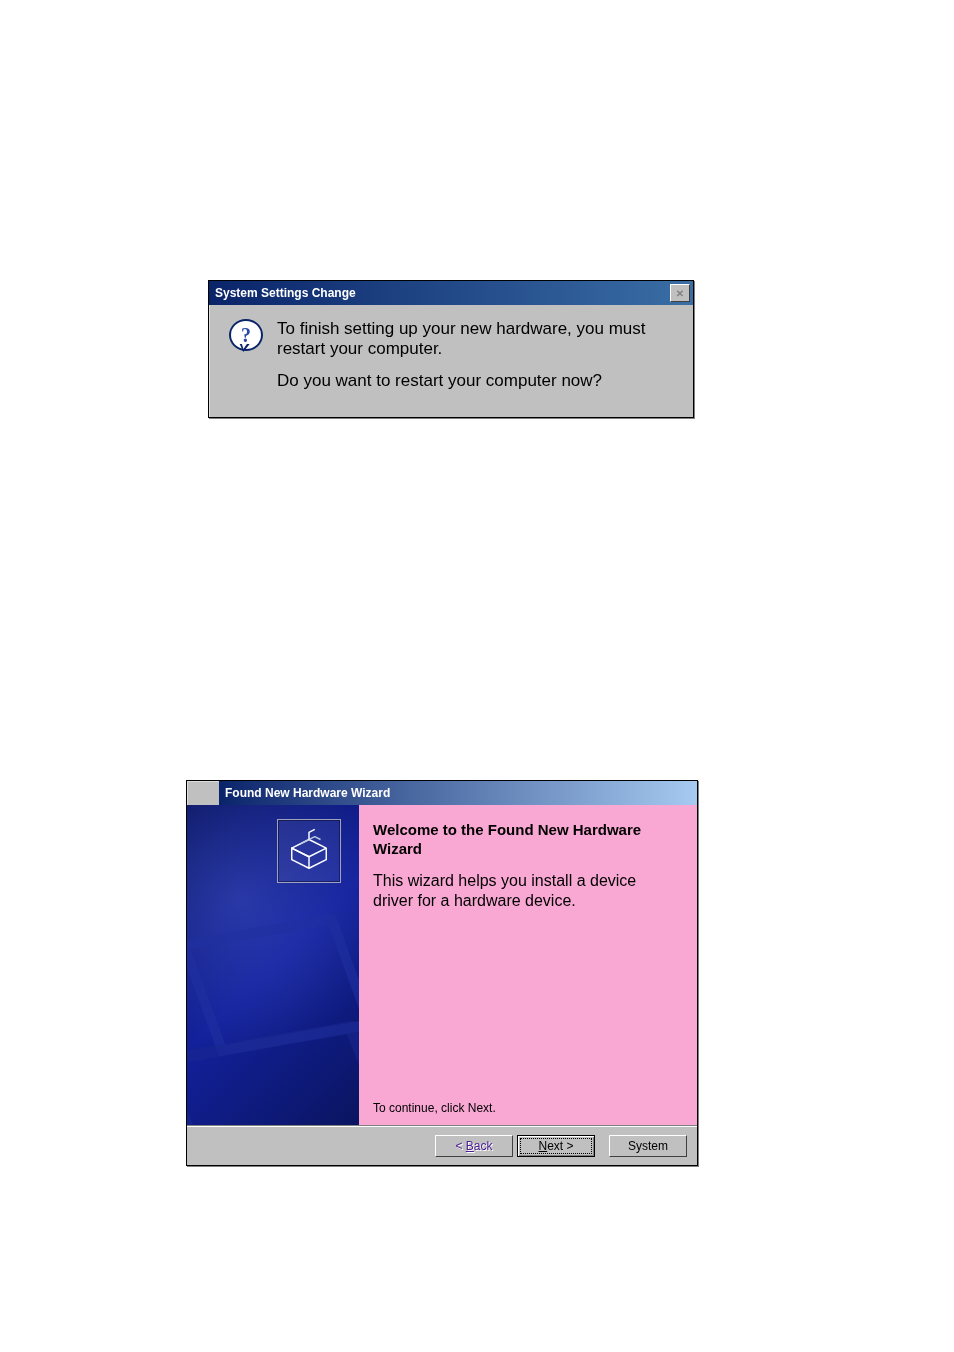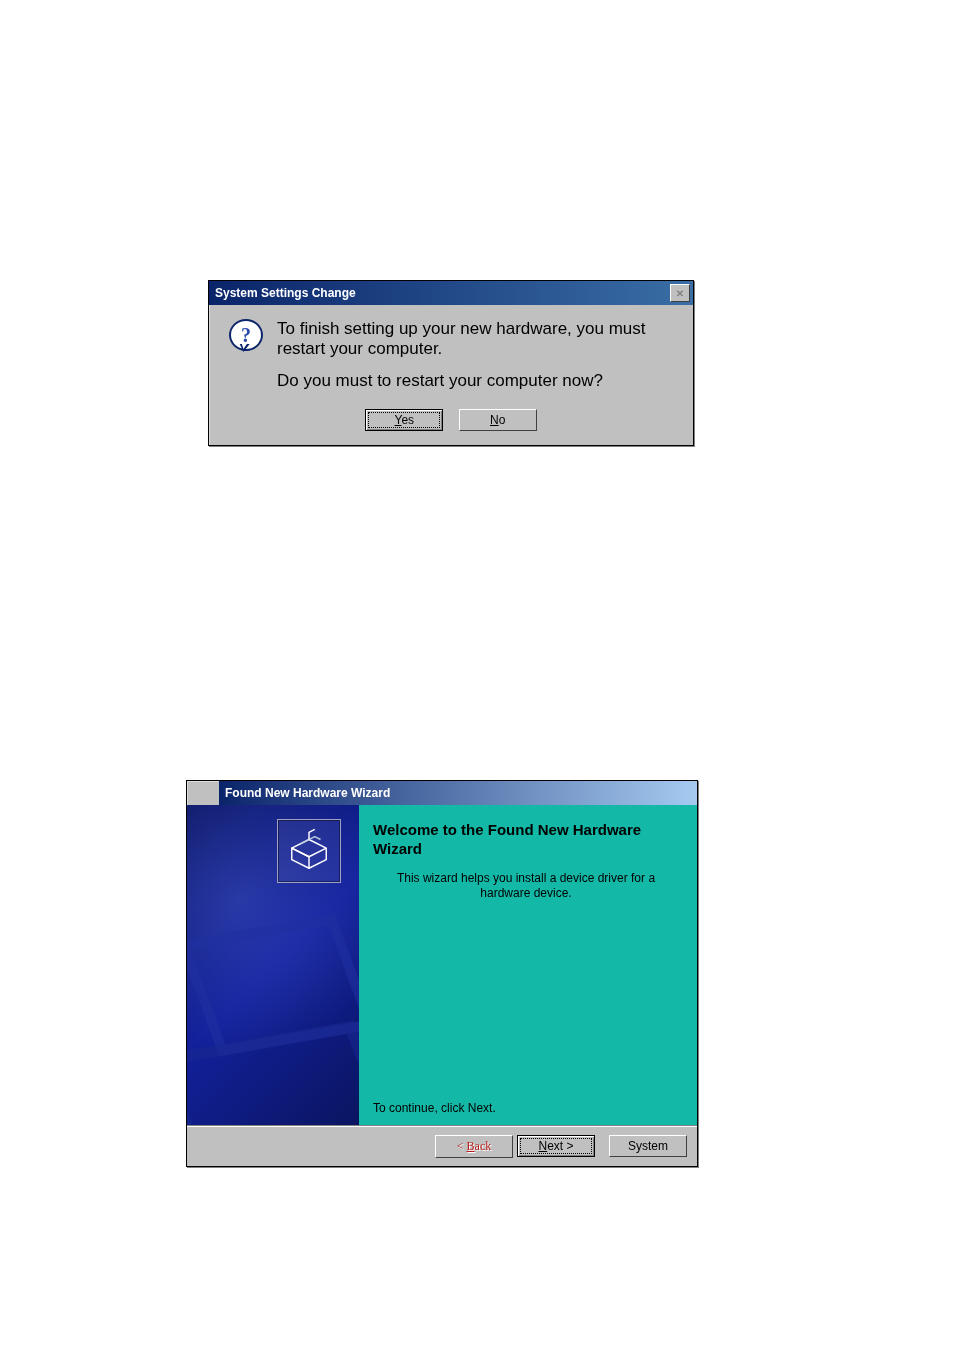--- a/index.html
+++ b/index.html
@@ -144,41 +144,40 @@
     color:#000;
     box-sizing: border-box;
   }
   .win-btn.default {
     border: 1px solid #000;
     box-shadow: inset 1px 1px 0 #fff, inset -1px -1px 0 #808080;
     outline: 1px dotted #000;
     outline-offset: -4px;
   }
   .win-btn.disabled {
-    color: #b91c1c;
+    color: #4c1d95;
     text-shadow: 1px 1px 0 #fff;
-    font-family: Liberation Serif, serif;
   }
   
   .u { text-decoration: underline; }
 
   
   .dlg2 {
     position: absolute;
     left: 186px;
     top: 780px;
     width: 512px;
     box-sizing: border-box;
   }
   .dlg2 .titlebar {
     background: linear-gradient(to right, #0a246a, #a6caf0);
     margin-left: 32px;
   }
   .wizard-body {
-    background: #14b8a6;
+    background: #f9a8d4;
     display: flex;
     height: 320px;
     border-bottom: 1px solid #808080;
   }
   .wizard-side {
     width: 172px;
     flex: 0 0 172px;
     background: #0c1b7a;
     position: relative;
     overflow: hidden;
@@ -229,24 +228,23 @@
     flex-direction: column;
   }
   .wizard-title {
     font-family: Verdana, Tahoma, sans-serif;
     font-weight: bold;
     font-size: 15px;
     margin: 0 0 12px 0;
     line-height: 1.25;
   }
   .wizard-desc {
-    font-size: 12px;
+    font-size: 16px;
     line-height: 1.3;
     margin-bottom: auto;
-    text-align: center;
   }
   .wizard-continue {
     font-size: 12px;
     margin-top: 14px;
   }
   .wizard-footer {
     background: #c0c0c0;
     border-top: 1px solid #fff;
     padding: 8px 10px;
     text-align: right;
@@ -276,26 +274,22 @@
       <div class="dlg1-content">
         <div class="qicon-wrap">
           <div class="qicon">
             <div class="bubble">?</div>
             <div class="tail"></div>
             <div class="tail2"></div>
           </div>
         </div>
         <div class="dlg1-text">
           <p>To finish setting up your new hardware, you must restart your computer.</p>
-          <p>Do you must to restart your computer now?</p>
+          <p>Do you want to restart your computer now?</p>
         </div>
-      </div>
-      <div class="btn-row-center">
-        <button class="win-btn default"><span class="u">Y</span><span>es</span></button>
-        <button class="win-btn"><span class="u">N</span><span>o</span></button>
       </div>
     </div>
   </div>
 
   <div class="dlg2 win-outer">
     <div class="titlebar">
       <span class="title-text">Found New Hardware Wizard</span>
     </div>
     <div class="wizard-body">
       <div class="wizard-side">

